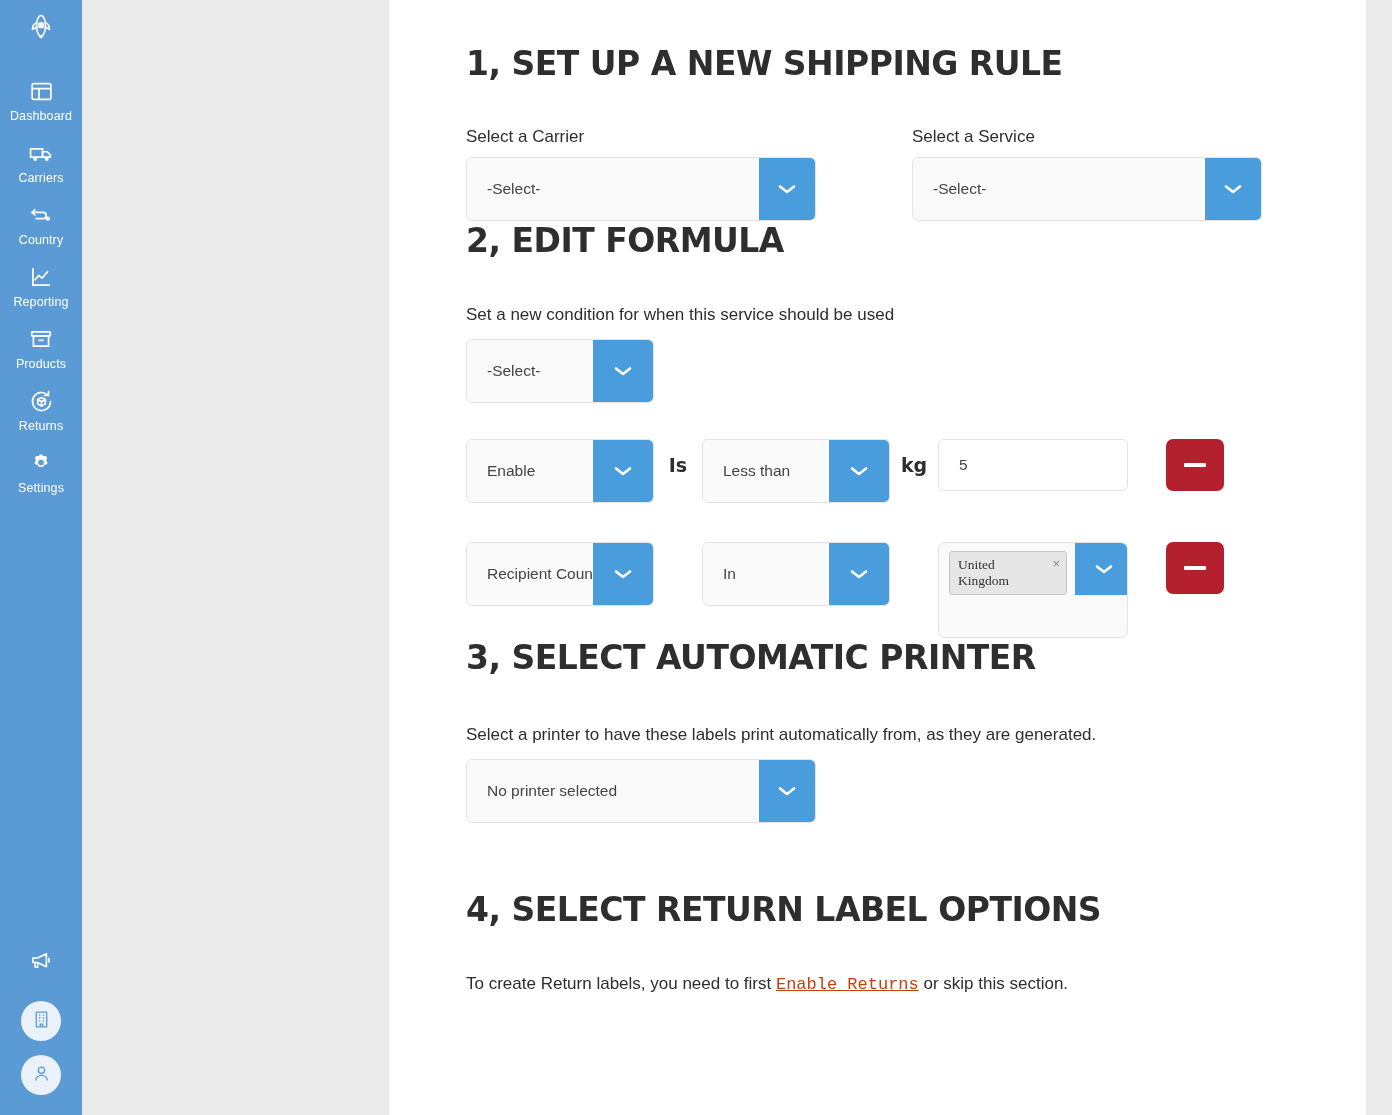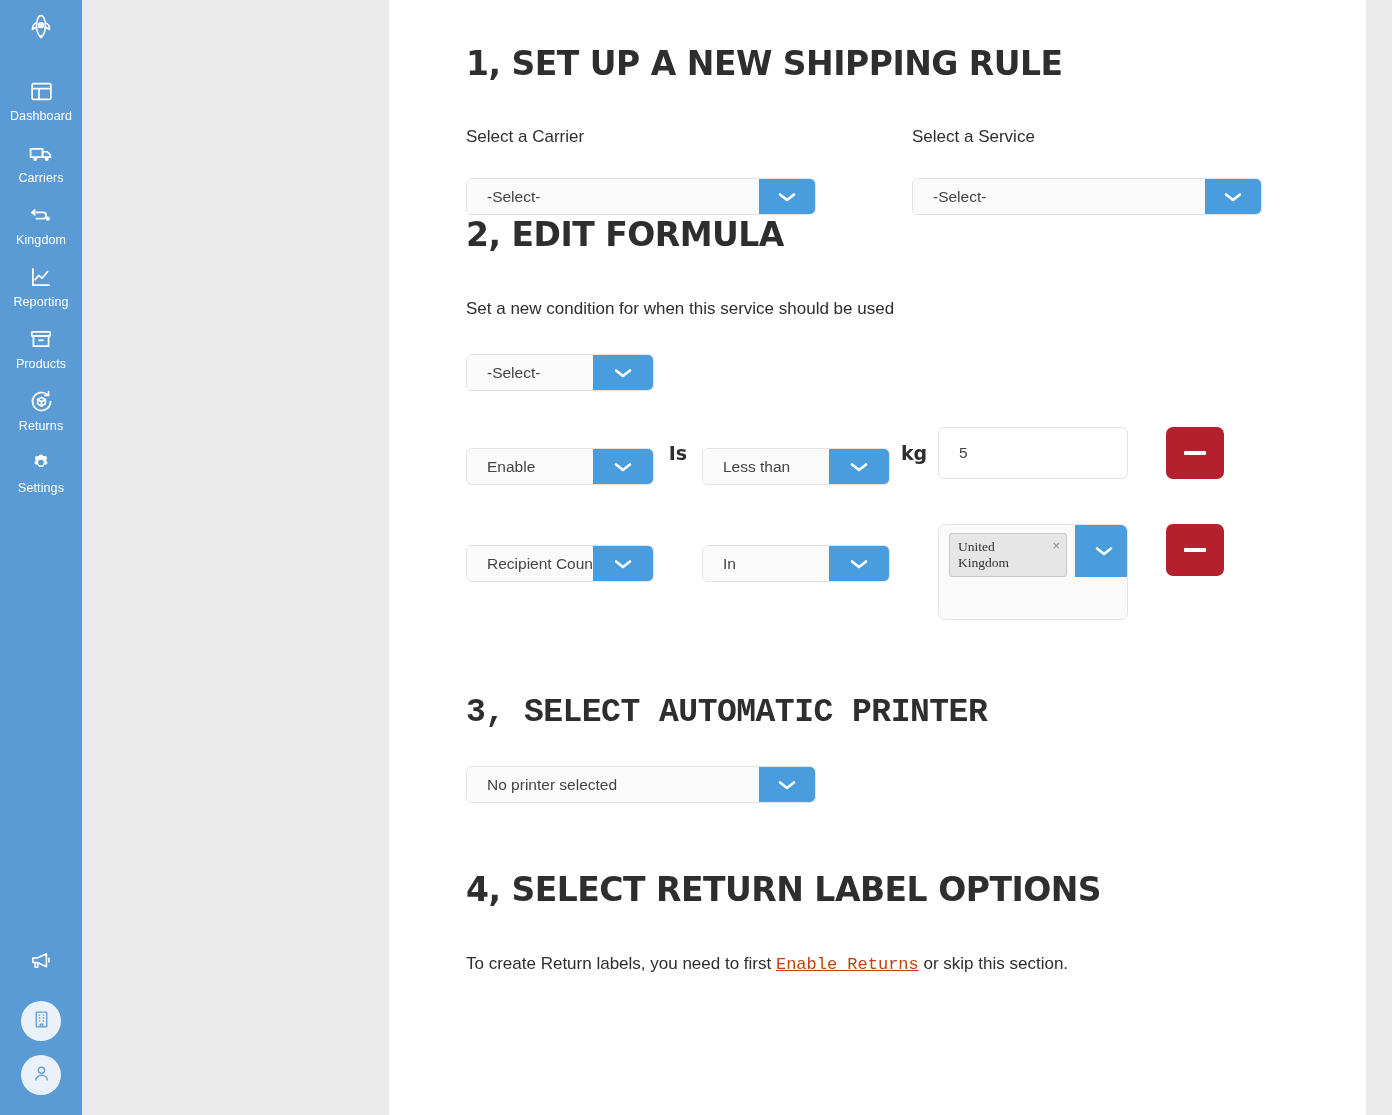--- a/index.html
+++ b/index.html
@@ -100,27 +100,26 @@
   .field-label b { font-weight: normal; }
 
   .helper-text {
     font-size: 17px;
     color: #2e2e2e;
   }
 
   
   .select {
     display: inline-flex;
-    height: 37px;
+    height: 64px;
     border-radius: 6px;
     overflow: hidden;
     background: #fafafa;
     border: 1px solid #e3e3e3;
     vertical-align: middle;
-    margin-top: 21px;
   }
   .select .value {
     flex: 1;
     display: flex; align-items: center;
     padding-left: 20px;
     font-size: 15.5px;
     color: #444;
     background: #fafafa;
     overflow: hidden;
     white-space: nowrap;
@@ -284,21 +283,21 @@
     </div>
 
     <div class="nav-item">
       <span class="nav-icon">
         <svg width="27" height="27" viewBox="0 0 26 24" fill="none" stroke="#ffffff" stroke-width="1.7" stroke-linecap="round">
           <path d="M4 9h10.5a3 3 0 0 1 0 6H8"></path>
           <path d="M6.6 6.6 4 9l2.6 2.4"></path>
           <circle cx="19" cy="15" r="2.1" fill="#ffffff" stroke="none"></circle>
         </svg>
       </span>
-      <span class="nav-label">Kingdom</span>
+      <span class="nav-label">Country</span>
     </div>
 
     <div class="nav-item">
       <span class="nav-icon">
         <svg width="26" height="26" viewBox="0 0 24 24" fill="none" stroke="#ffffff" stroke-width="1.6" stroke-linecap="round" stroke-linejoin="round">
           <path d="M4.5 4.5v15h15"></path>
           <path d="M6.5 14.5 10 10.5l3 2.6 5-6"></path>
         </svg>
       </span>
       <span class="nav-label">Reporting</span>
@@ -487,22 +486,23 @@
         </div>
       </div>
 
       <div class="spacer-30"></div>
 
       <button class="remove-btn">
         <span class="bar"></span>
       </button>
     </div>
 
-    <h2 class="section-title" style="margin-top:74px;font-family:Liberation Mono, monospace;">3, SELECT AUTOMATIC PRINTER</h2>
-
+    <h2 class="section-title" style="">3, SELECT AUTOMATIC PRINTER</h2>
+
+    <div class="helper-text" style="margin-top:48px;">Select a printer to have these labels print automatically from, as they are generated.</div>
 
     <div class="mt-14">
       <div class="select select-w350">
         <div class="value">No printer selected</div>
         <div class="caret">
           <svg width="22" height="14" viewBox="0 0 22 14" fill="none" stroke="#ffffff" stroke-width="2.6" stroke-linecap="round" stroke-linejoin="round">
               <path d="M4 4.5 11 10l7-5.5"></path>
             </svg>
         </div>
       </div>

